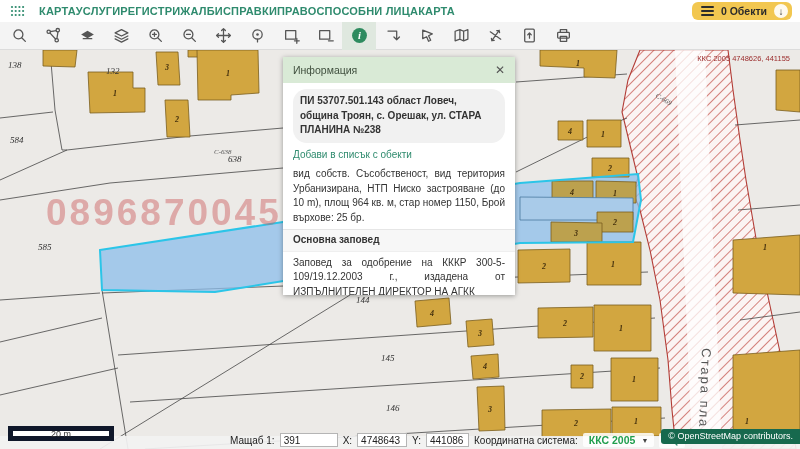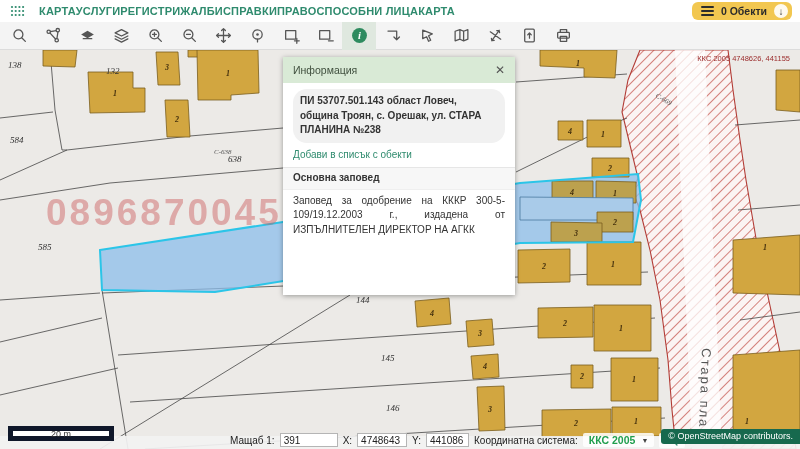--- a/index.html
+++ b/index.html
@@ -334,20 +334,21 @@
     </div>
 
   <div id="panel">
     <div id="panel-header">
       <span class="t">Информация</span>
       <span id="panel-close">✕</span>
     </div>
     <div id="panel-body">
       <div id="panel-title">ПИ 53707.501.143 област Ловеч, община Троян, с. Орешак, ул. СТАРА ПЛАНИНА №238</div>
       <div id="panel-add">Добави в списък с обекти</div>
+      <div class="panel-p">вид собств. Съсобственост, вид територия Урбанизирана, НТП Ниско застрояване (до 10 m), площ 964 кв. м, стар номер 1150, Брой върхове: 25 бр.</div>
       <div class="panel-sect">Основна заповед</div>
       <div class="panel-p">Заповед за одобрение на КККР 300-5-109/19.12.2003 г., издадена от ИЗПЪЛНИТЕЛЕН ДИРЕКТОР НА АГКК</div>
 
     </div>
   </div>
 
   <div id="bottom-strip"></div>
   <div id="scale-bar">
     <span>20 m</span>
   </div>

